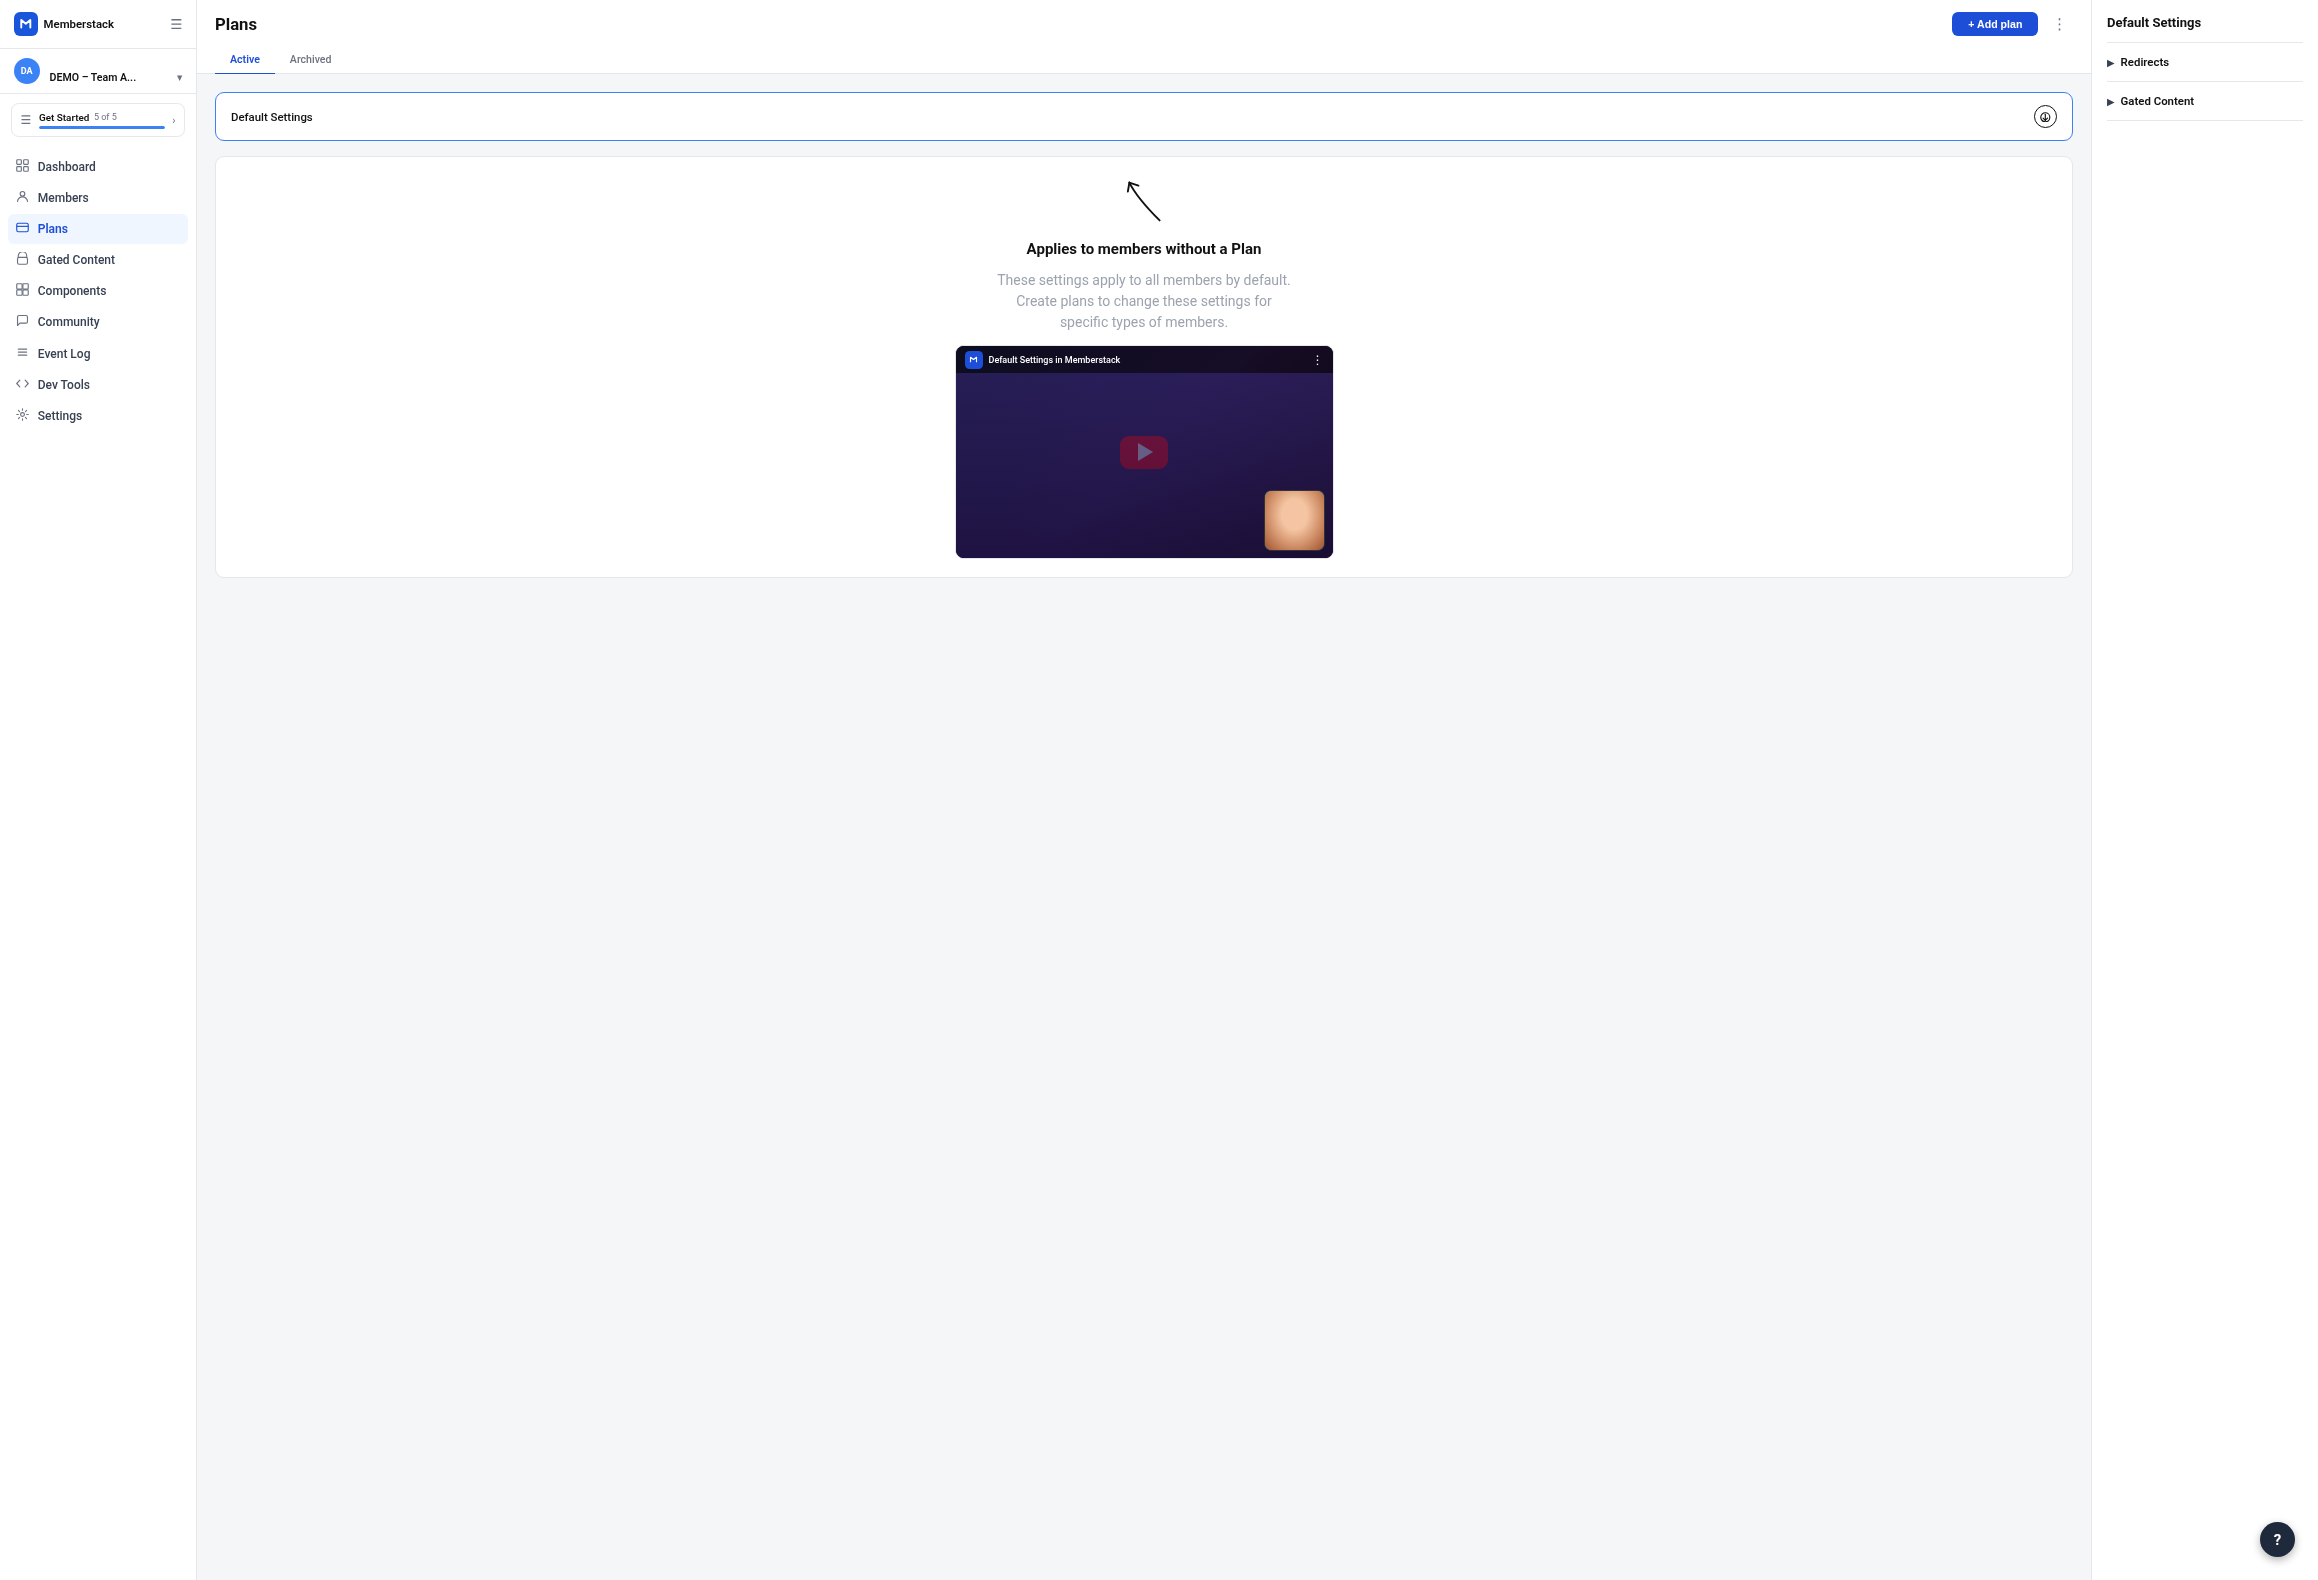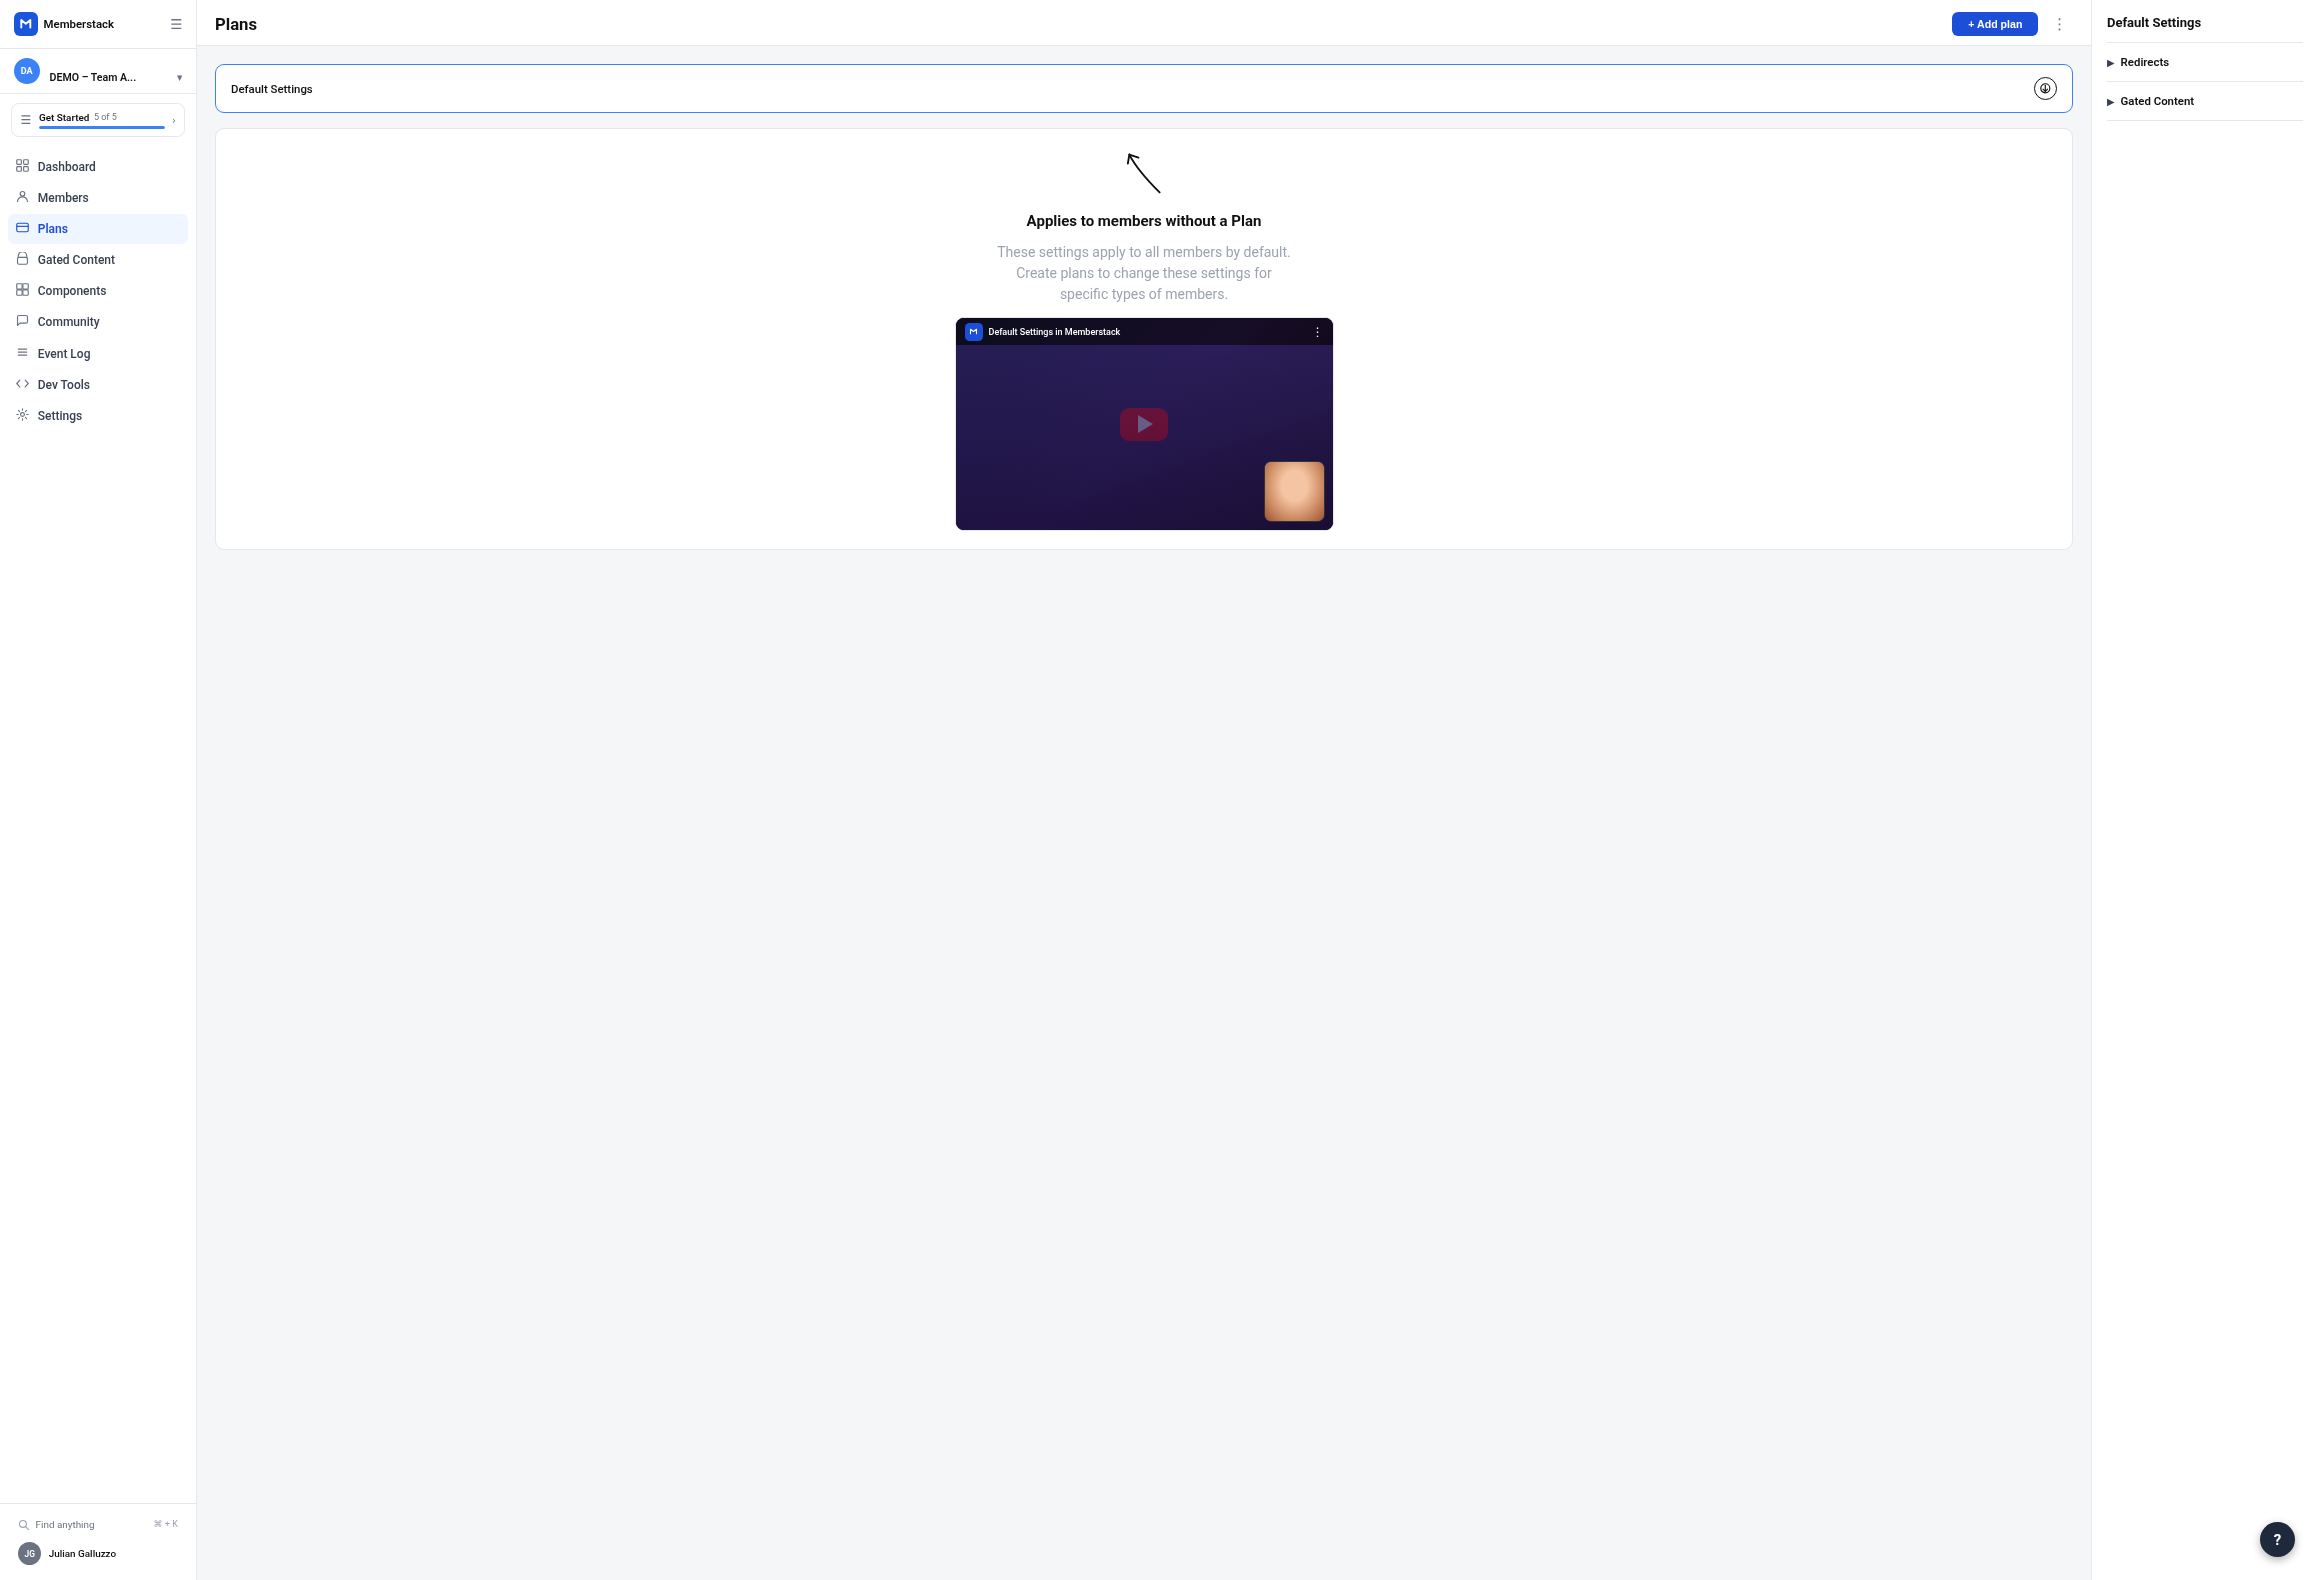--- a/index.html
+++ b/index.html
@@ -605,45 +605,35 @@
       <span class="nav-icon">
         <svg width="13" height="13" viewBox="0 0 17 17" fill="none">
             <circle cx="8.5" cy="8.5" r="2.5" stroke="#6b7280" stroke-width="1.5"></circle>
             <path d="M8.5 1v2M8.5 14v2M1 8.5h2M14 8.5h2M3.22 3.22l1.41 1.41M12.37 12.37l1.41 1.41M3.22 13.78l1.41-1.41M12.37 4.63l1.41-1.41" stroke="#6b7280" stroke-width="1.5" stroke-linecap="round"></path>
           </svg>
       </span>
       <span>Settings</span>
     </div>
   </div>
 
-  <div class="sidebar-footer">
-    <div class="find-anything">
-      <svg width="11.4" height="11.4" viewBox="0 0 15 15" fill="none">
-          <circle cx="6.5" cy="6.5" r="4.5" stroke="#9ca3af" stroke-width="1.5"></circle>
-          <line x1="10" y1="10" x2="14" y2="14" stroke="#9ca3af" stroke-width="1.5" stroke-linecap="round"></line>
-        </svg>
-      <span>Find anything</span>
-      <span class="find-shortcut">⌘ + K</span>
-    </div>
-    <div class="user-row">
-      <div class="user-avatar">JG</div>
-      <span class="user-name">Julian Galluzzo</span>
-    </div>
-  </div>
 </div>
 
 <div class="main-content">
 
   <div class="plans-header">
     <div class="plans-title-row">
       <h1 class="plans-title">Plans</h1>
       <div class="plans-actions">
         <button class="add-plan-btn">+ Add plan</button>
         <button class="more-btn">⋮</button>
       </div>
+    </div>
+    <div class="plans-tabs">
+      <div class="tab active">Active</div>
+      <div class="tab">Archived</div>
     </div>
   </div>
 
   <div class="plans-body">
     <div class="plans-left">
 
       <div class="default-settings-card">
         <span class="default-settings-card-label">Default Settings</span>
         <div class="default-settings-card-icon">
           <svg width="10.6" height="10.6" viewBox="0 0 14 14" fill="none">

